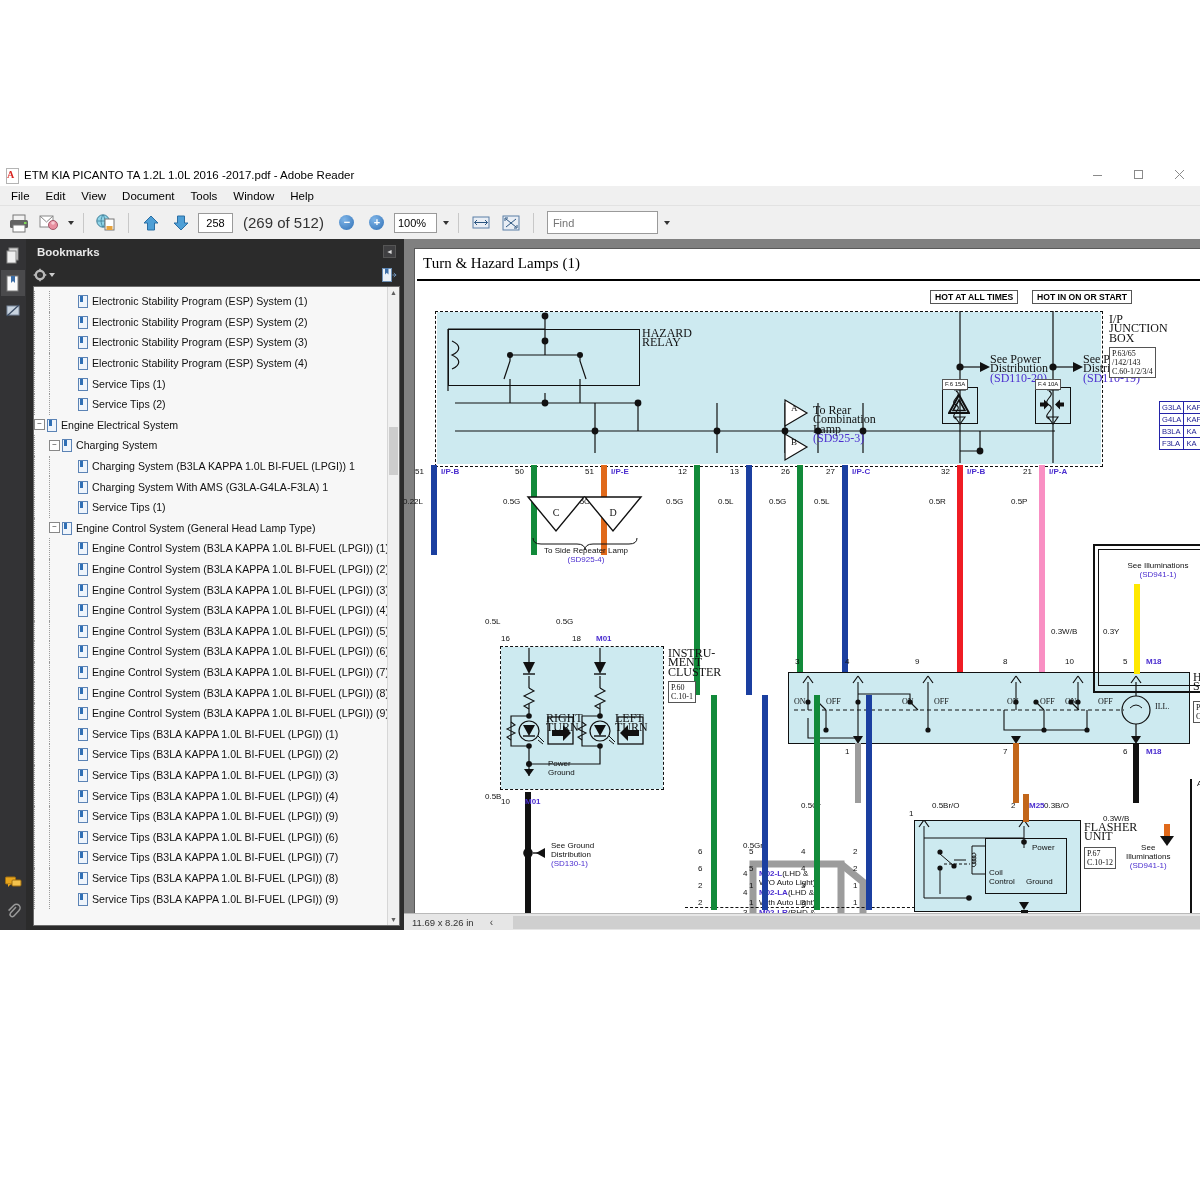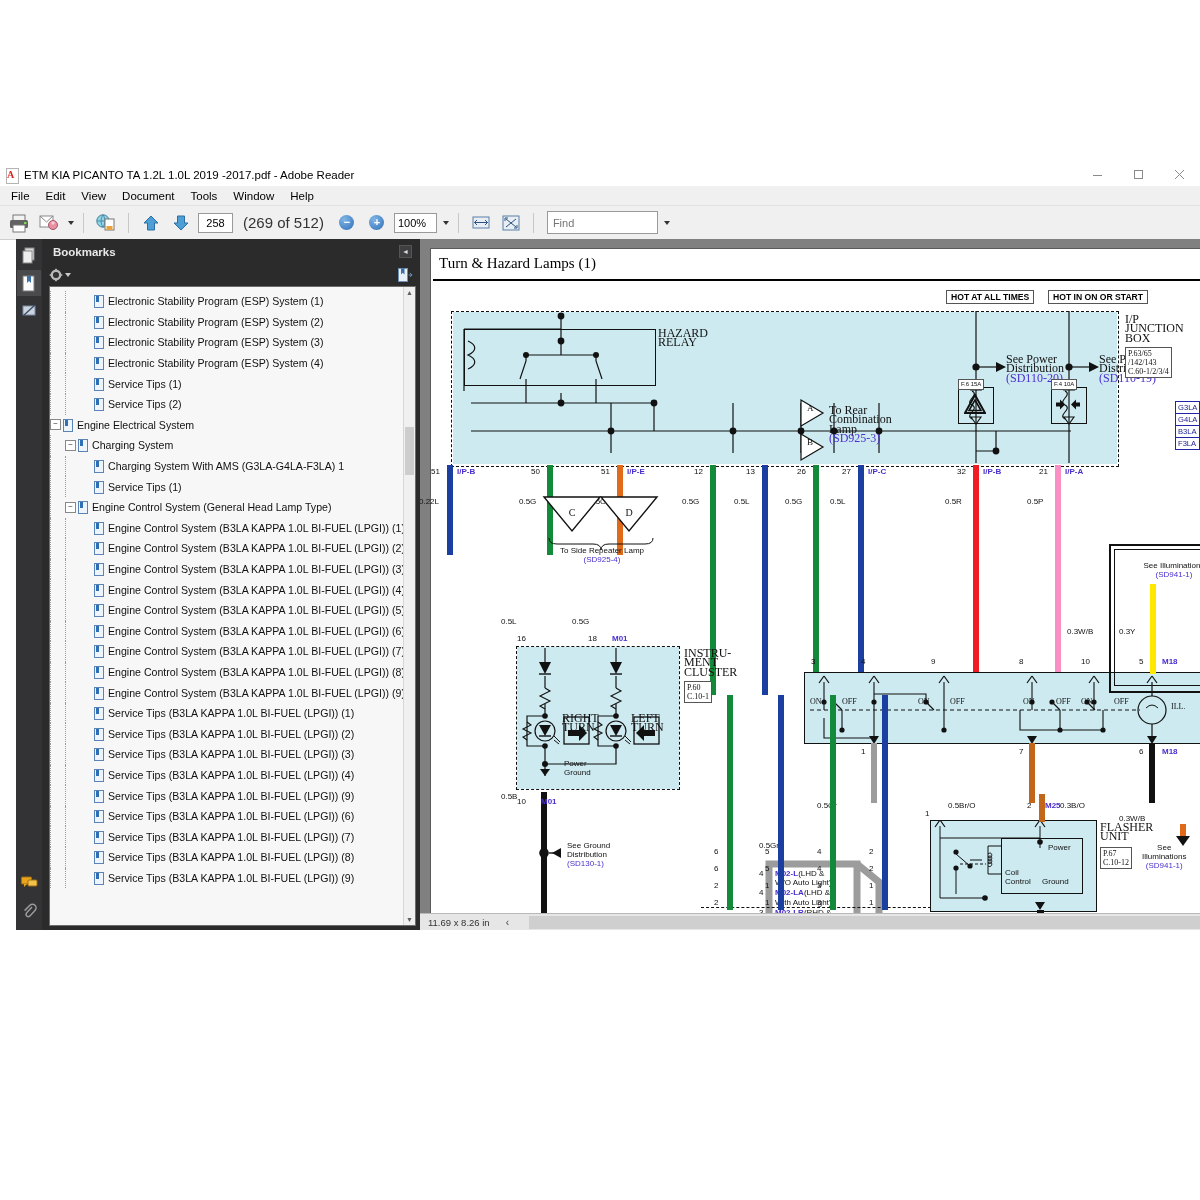--- a/index.html
+++ b/index.html
@@ -31,21 +31,21 @@
            display:flex;align-items:center;justify-content:center;}
   .pagelabel{font-size:15px;color:#333;margin:0 6px;white-space:nowrap;}
   .zoombox{width:38px;height:18px;border:1px solid #9a9a9a;background:#fff;font-size:11px;color:#000;
            display:flex;align-items:center;padding-left:3px;}
   .findbox{width:102px;height:19px;border:1px solid #9a9a9a;background:#fff;font-size:11px;color:#9a9a9a;
            display:flex;align-items:center;padding-left:5px;margin-left:4px;}
   .zcirc{width:15px;height:15px;border-radius:50%;background:radial-gradient(circle at 35% 30%,#7fb5e8,#2f6fb5);
          display:flex;align-items:center;justify-content:center;color:#fff;font:bold 11px "Liberation Sans",sans-serif;line-height:1;}
 
   
-  .workspace{position:absolute;left:0;top:76px;right:0;bottom:0;display:flex;background:#a16207;margin-left:16px;}
+  .workspace{position:absolute;left:0;top:76px;right:0;bottom:0;display:flex;background:#a16207;}
   .iconrail{width:26px;background:#333335;display:flex;flex-direction:column;align-items:center;padding-top:3px;}
   .rail-btn{width:24px;height:26px;display:flex;align-items:center;justify-content:center;margin-bottom:2px;}
   .rail-btn.sel{background:#4a4a4c;}
   .rail-spacer{flex:1;}
 
   .navpanel{width:378px;background:#2b2b2b;display:flex;flex-direction:column;}
   .np-header{height:25px;display:flex;align-items:center;color:#e8e8e8;font-size:11.5px;font-weight:bold;
              padding-left:11px;background:#2b2b2b;}
   .np-collapse{margin-left:auto;margin-right:8px;width:11px;height:11px;background:#3f3f41;border:1px solid #555;
                color:#ddd;font-size:7px;display:flex;align-items:center;justify-content:center;}
@@ -97,21 +97,21 @@
 </head>
 <body>
 
 <div id="app">
 
   <div class="titlebar">
     <div class="tb-icon">
       <span class="pg"></span>
         <span class="a">A</span>
     </div>
-    <div class="tb-title">ETM KIA PICANTO TA 1.2L 1.0L 2019 -2017.pdf - Adobe Reader</div>
+    <div class="tb-title">ETM KIA PICANTO TA 1.2L 1.0L 2016 -2017.pdf - Adobe Reader</div>
     <div class="tb-ctrls">
       <div class="tb-btn">
         <svg width="11" height="11" viewBox="0 0 11 11">
             <rect x="1" y="6" width="9" height="1" fill="#8a8a8a"></rect>
           </svg>
       </div>
       <div class="tb-btn">
         <svg width="11" height="11" viewBox="0 0 11 11">
             <rect x="1.5" y="1.5" width="8" height="8" fill="none" stroke="#8a8a8a" stroke-width="1"></rect>
           </svg>
@@ -336,20 +336,30 @@
               <span>Engine Electrical System</span>
             </div>
             <div class="bmrow">
               <span class="guide" style="width:14px"></span>
               <span class="tw">−</span>
               <span class="bmicon">
                 <i></i>
                 <b></b>
               </span>
               <span>Charging System</span>
+            </div>
+            <div class="bmrow">
+              <span class="guide" style="width:14px"></span>
+              <span class="guide" style="width:17px"></span>
+              <span class="twspace"></span>
+              <span class="bmicon">
+                <i></i>
+                <b></b>
+              </span>
+              <span>Charging System (B3LA  KAPPA 1.0L BI-FUEL (LPGI)) 1</span>
             </div>
             <div class="bmrow">
               <span class="guide" style="width:14px"></span>
               <span class="guide" style="width:17px"></span>
               <span class="twspace"></span>
               <span class="bmicon">
                 <i></i>
                 <b></b>
               </span>
               <span>Charging System With AMS (G3LA-G4LA-F3LA) 1</span>

